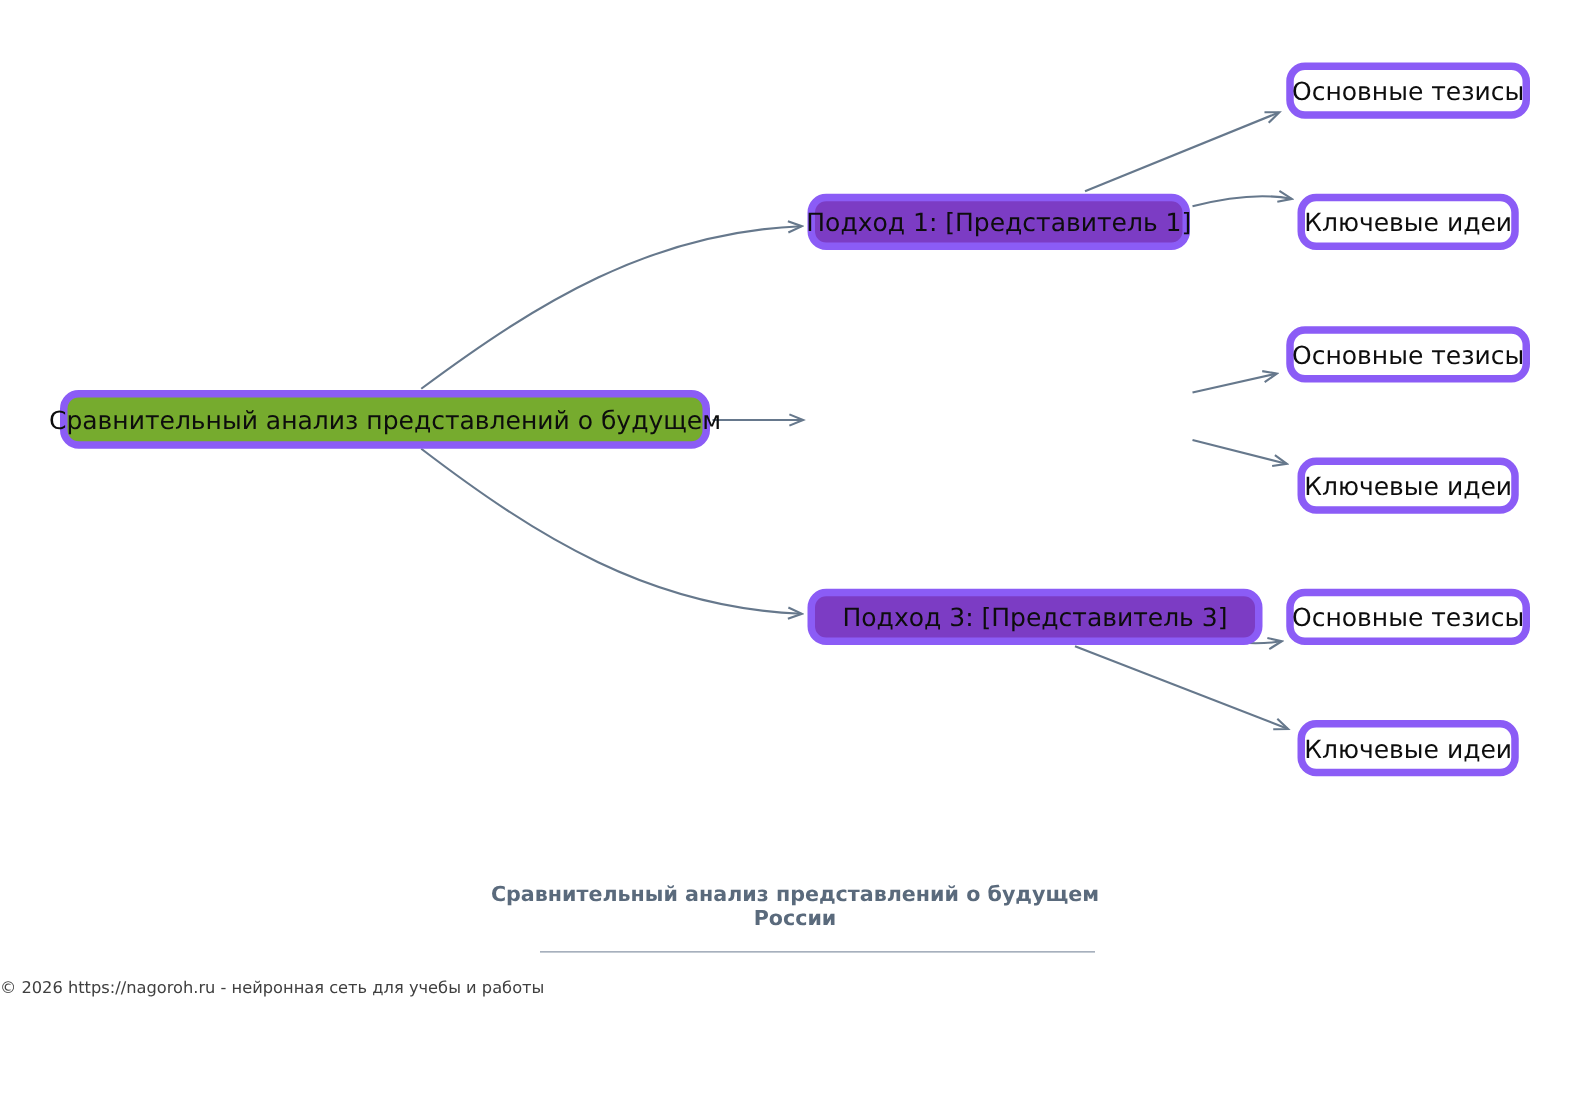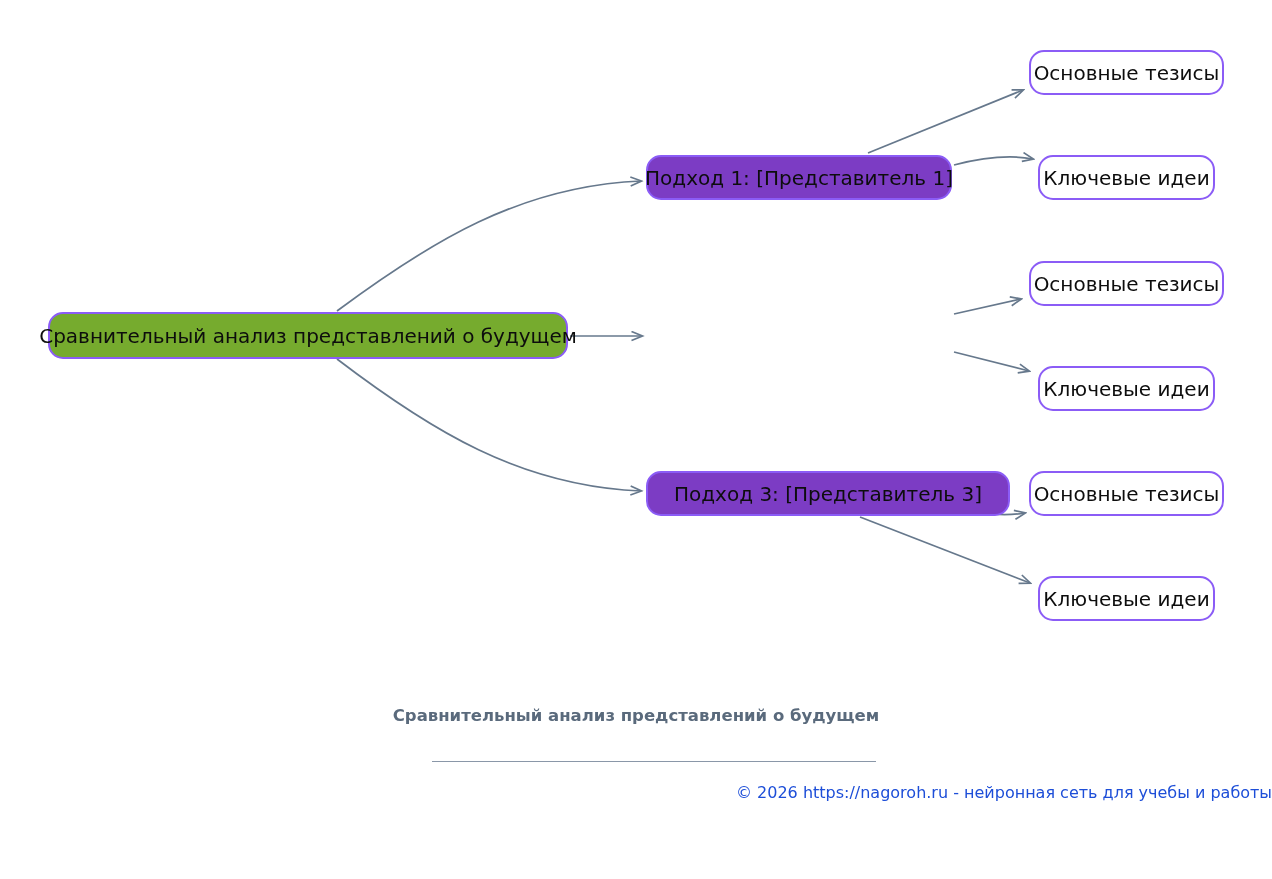--- a/index.html
+++ b/index.html
@@ -35,21 +35,21 @@
   .node {
     position: absolute;
     z-index: 2;
     box-sizing: border-box;
     display: flex;
     align-items: center;
     justify-content: center;
     white-space: nowrap;
     font-size: 20px;
     color: #0d0d0d;
-    border: 2px solid #8b5cf6;
+    border: 6px solid #8b5cf6;
     border-radius: 15px;
     background: #ffffff;
   }
   #root-node   { left: 48px;  top: 312px; width: 520px; height: 47px; }
   #branch-1    { left: 646px; top: 155px; width: 306px; height: 45px; text-align: center; }
   #branch-2    { left: 646px; top: 313px; width: 306px; height: 45px; }
   #branch-3    { left: 646px; top: 471px; width: 364px; height: 45px; }
   #leaf-1-0    { left: 1029px; top: 50px;  width: 195px; height: 45px; }
   #leaf-1-1    { left: 1038px; top: 155px; width: 177px; height: 45px; }
   #leaf-2-0    { left: 1029px; top: 261px; width: 195px; height: 45px; }
@@ -76,23 +76,23 @@
     width: 444px;
     height: 0;
     border-top: 1.6px solid #8a97a8;
   }
   .copyright {
     position: absolute;
     z-index: 2;
     top: 783px;
     left: 0;
     width: 100%;
-    text-align: right;
-    font-size: 16px;
-    color: #1d4ed8;
+    text-align: left;
+    font-size: 13px;
+    color: #404040;
   }
 </style>
 </head>
 <body>
 
 <div id="canvas">
 
   <svg id="edges" viewBox="0 0 1272 879" xmlns="http://www.w3.org/2000/svg">
     <defs>
       <marker id="vee" markerWidth="14" markerHeight="12" refX="11.5" refY="5.5" orient="auto" markerUnits="userSpaceOnUse">
@@ -119,19 +119,20 @@
   <div class="node" id="leaf-1-1" style="background-color: rgb(255, 255, 255);">Ключевые идеи</div>
 
   <div class="node" id="leaf-2-0" style="background-color: rgb(255, 255, 255);">Основные тезисы</div>
   <div class="node" id="leaf-2-1" style="background-color: rgb(255, 255, 255);">Ключевые идеи</div>
 
   <div class="node" id="leaf-3-0" style="background-color: rgb(255, 255, 255);">Основные тезисы</div>
   <div class="node" id="leaf-3-1" style="background-color: rgb(255, 255, 255);">Ключевые идеи</div>
 
   <div class="footer-title">
     <div>Сравнительный анализ представлений о будущем</div>
+    <div>России</div>
   </div>
 
   <div class="divider"></div>
 
   <div class="copyright">© 2026 https://nagoroh.ru - нейронная сеть для учебы и работы</div>
 
 </div>
 
 </body></html>

